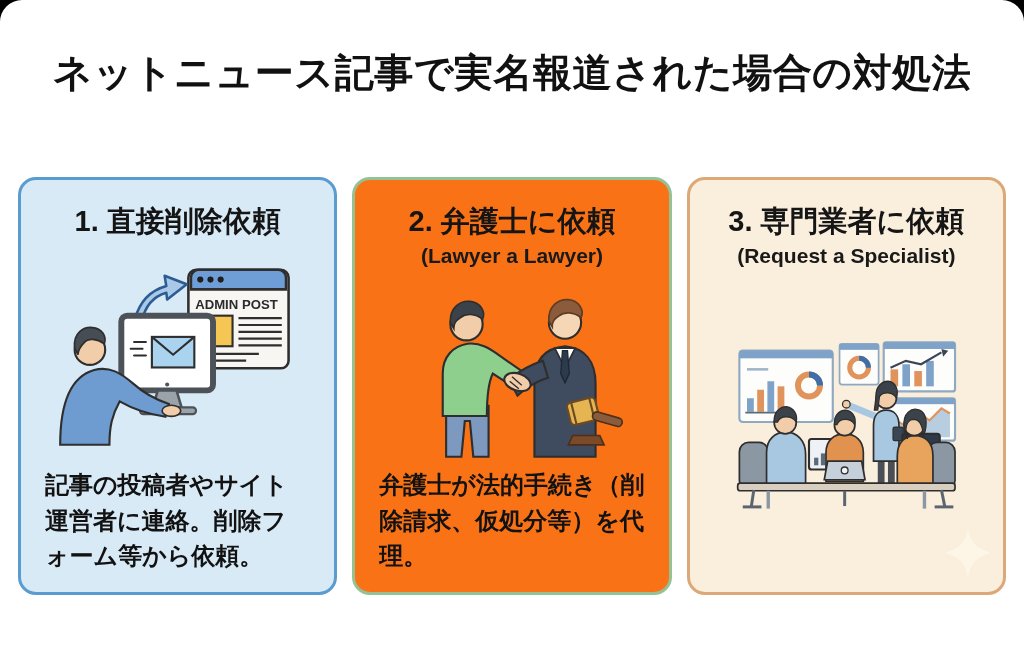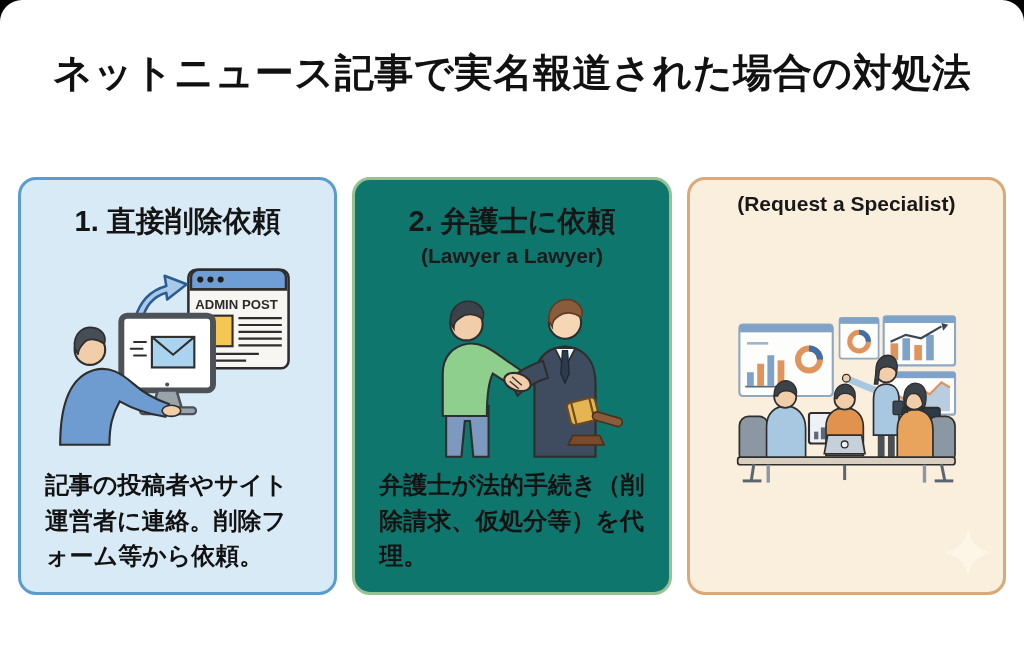--- a/index.html
+++ b/index.html
@@ -89,21 +89,21 @@
             <path d="M12,212 C12,162 24,132 52,124 C70,119 84,128 98,140 C108,149 122,158 140,164 L136,179 C114,176 96,169 82,161 C73,177 70,191 70,212 Z" fill="#6f9cd0" stroke="#2e2e2e" stroke-width="2.5"></path>
             <ellipse cx="143" cy="172" rx="11" ry="6.5" fill="#f2cda9" stroke="#2e2e2e" stroke-width="2"></ellipse>
             <circle cx="47" cy="100" r="18" fill="#f2cda9" stroke="#2e2e2e" stroke-width="2.5"></circle>
             <path d="M29,98 C27,80 40,73 50,74 C61,75 67,84 64,93 C55,87 45,86 40,92 C35,97 33,100 33,106 Z" fill="#474d54" stroke="#2e2e2e" stroke-width="2"></path>
           </g>
         </svg>
       </div>
       <p class="card-desc">記事の投稿者やサイト運営者に連絡。削除フォーム等から依頼。</p>
     </section>
 
-    <section class="card" style="background-color: #0f766e; border-color: rgb(149, 194, 149); align-items: center;">
+    <section class="card" style="background-color: #f97316; border-color: rgb(149, 194, 149); align-items: center;">
       <h2 class="card-title">2. 弁護士に依頼</h2>
       <div class="card-subtitle">(Lawyer a Lawyer)</div>
       <div class="illus">
         <svg viewBox="0 0 300 212">
 
           <g>
             <path d="M72,212 L72,152 L122,152 L122,212 L104,212 L100,170 L94,170 L90,212 Z" fill="#7d99c0" stroke="#2e2e2e" stroke-width="2.5"></path>
             <path d="M68,164 L68,114 C68,94 80,82 97,79 C112,77 124,85 135,93 L168,116 L159,135 L127,114 C122,124 120,138 120,164 Z" fill="#8ecf8e" stroke="#2e2e2e" stroke-width="2.5"></path>
             <circle cx="96" cy="56" r="19" fill="#f2cda9" stroke="#2e2e2e" stroke-width="2.5"></circle>
             <path d="M77,54 C76,36 89,28 100,29 C112,30 119,41 115,50 C106,43 95,43 89,48 C83,52 81,55 81,61 Z" fill="#3c4249" stroke="#2e2e2e" stroke-width="2"></path>
@@ -132,20 +132,21 @@
               <line x1="244" y1="145" x2="244" y2="172" stroke="#6b4a24" stroke-width="2.5"></line>
             </g>
             <rect x="246" y="158" width="36" height="10" rx="5" fill="#8a5c3c" stroke="#4e2f1a" stroke-width="2" transform="rotate(16 246 158)"></rect>
           </g>
         </svg>
       </div>
       <p class="card-desc">弁護士が法的手続き（削除請求、仮処分等）を代理。</p>
     </section>
 
     <section class="card" style="background-color: rgb(250, 238, 221); border-color: rgb(220, 168, 120);">
+      <h2 class="card-title">3. 専門業者に依頼</h2>
       <div class="card-subtitle">(Request a Specialist)</div>
       <div class="illus">
         <svg viewBox="0 0 300 212">
 
           <g>
             <g>
               <rect x="24" y="22" width="110" height="84" rx="4" fill="#fdfdfc" stroke="#8fa9c2" stroke-width="2.5"></rect>
               <rect x="24" y="22" width="110" height="9" fill="#7fa3c8"></rect>
               <line x1="33" y1="44" x2="58" y2="44" stroke="#9fb4c8" stroke-width="3"></line>
               <rect x="33" y="78" width="8" height="16" fill="#7fa3c8"></rect>

